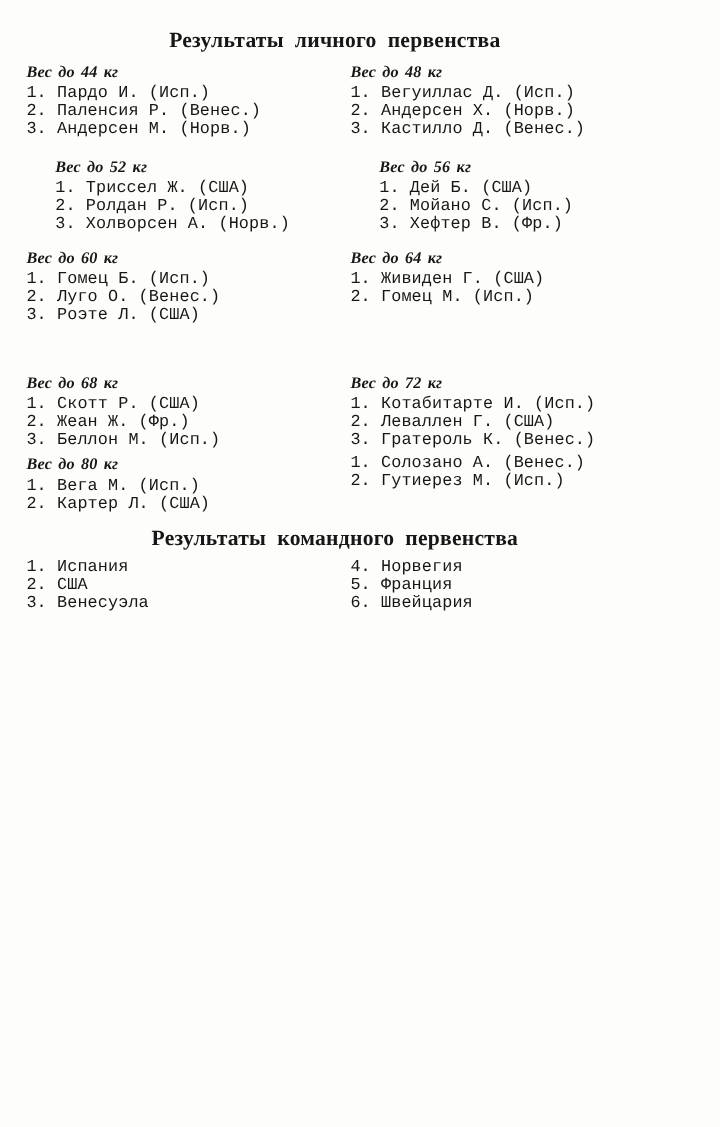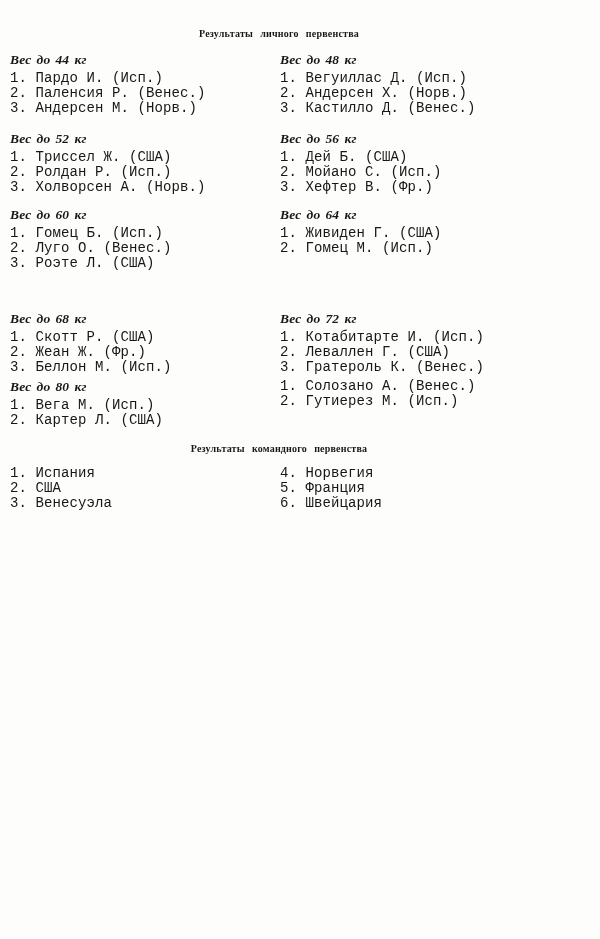--- a/index.html
+++ b/index.html
@@ -16,36 +16,36 @@
   .intro { margin: 49px 30px 0 22px; font-size: 14px; line-height: 15.5px; }
   .intro .line { white-space: nowrap; letter-spacing: 0.15px; word-spacing: 0.5px; }
   .intro .indent { text-indent: 26px; }
   .intro .stretch { word-spacing: 3.6px; }
 
   
   .sec-heading {
     padding: 0 64px 0 22px;
     text-align: center;
     font-weight: bold;
-    font-size: 10px;
+    font-size: 18px;
     line-height: 15px;
     word-spacing: 4.5px;
     letter-spacing: 0.2px;
   }
   .h-individual { margin-top: 26px; }
   .h-team { margin-top: 13px; }
 
   
   .wrow, .trow {
     display: grid;
     grid-template-columns: 270px 1fr;
-    padding-left: 10px;
+    padding-left: 22px;
   }
   .row-a { margin-top: 11px; }
-  .row-b { margin-top: 15px; }
+  .row-b { margin-top: 15px; margin-left: 24px; }
   .row-c { margin-top: 12px; }
   .row-d { margin-top: 40px; }
   .row-e { margin-top: 4px; }
 
   .wtitle {
     font-style: italic;
     font-weight: bold;
     font-size: 13.5px;
     line-height: 15px;
     margin-bottom: 4px;

